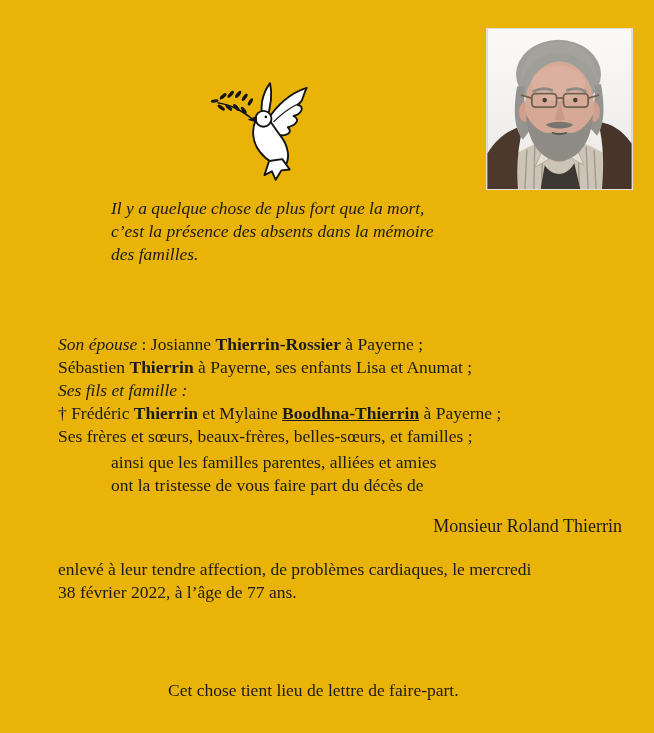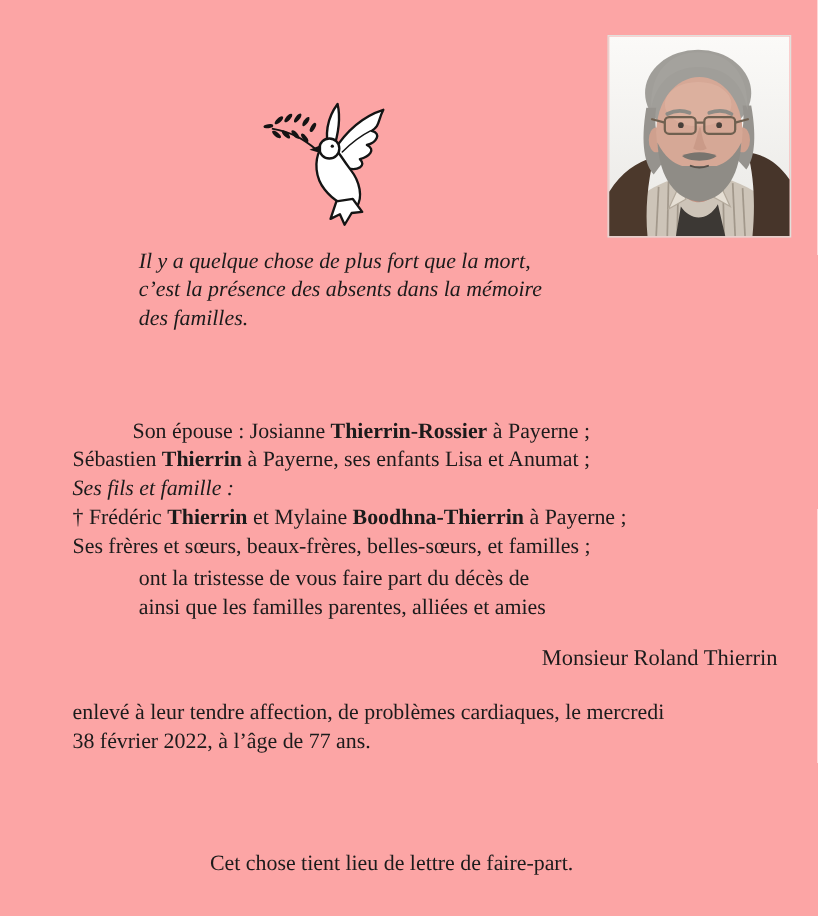--- a/index.html
+++ b/index.html
@@ -1,20 +1,20 @@
 <!DOCTYPE html>
 <html><head>
 <meta charset="utf-8">
 <style>
   html, body { margin: 0; padding: 0; background: #ffffff; }
   .page {
     position: relative;
     width: 654px;
     height: 733px;
-    background: #fca5a5;
+    background: #eab308;
     font-family: "Liberation Serif", "DejaVu Serif", serif;
     color: #1b1b1b;
     overflow: hidden;
   }
   .abs { position: absolute; }
   .line { white-space: nowrap; line-height: 23px; font-size: 17.5px; }
   .quote .line { font-style: italic; }
   .name-line {
     font-weight: normal;
     font-size: 18px;
@@ -140,30 +140,30 @@
     </svg>
   </div>
 
   <div class="abs quote" style="left:111px; top:197px;">
       <div class="line">Il y a quelque chose de plus fort que la mort,</div>
       <div class="line">c’est la présence des absents dans la mémoire</div>
       <div class="line">des familles.</div>
     </div>
 
   <div class="abs" style="left:58px; top:333px;">
-      <div class="line"><span style=" margin-left: 48px;">Son épouse</span><span> : Josianne </span><span style="font-weight: bold;">Thierrin-Rossier</span><span> à Payerne ;</span></div>
+      <div class="line"><span style="font-style: italic;">Son épouse</span><span> : Josianne </span><span style="font-weight: bold;">Thierrin-Rossier</span><span> à Payerne ;</span></div>
       <div class="line"><span>Sébastien </span><span style="font-weight: bold;">Thierrin</span><span> à Payerne, ses enfants Lisa et Anumat ;</span></div>
       <div class="line"><span style="font-style: italic;">Ses fils et famille :</span></div>
-      <div class="line"><span>† Frédéric </span><span style="font-weight: bold;">Thierrin</span><span> et Mylaine </span><span style="font-weight: bold;">Boodhna-Thierrin</span><span> à Payerne ;</span></div>
+      <div class="line"><span>† Frédéric </span><span style="font-weight: bold;">Thierrin</span><span> et Mylaine </span><span style="font-weight: bold; text-decoration: underline;">Boodhna-Thierrin</span><span> à Payerne ;</span></div>
       <div class="line"><span>Ses frères et sœurs, beaux-frères, belles-sœurs, et familles ;</span></div>
     </div>
 
   <div class="abs" style="left:111px; top:451px;">
+      <div class="line">ainsi que les familles parentes, alliées et amies</div>
       <div class="line">ont la tristesse de vous faire part du décès de</div>
-      <div class="line">ainsi que les familles parentes, alliées et amies</div>
     </div>
 
   <div class="abs name-line" style="left:0px; top:516px; width:622px;">Monsieur Roland Thierrin</div>
 
   <div class="abs" style="left:58px; top:558px;">
       <div class="line">enlevé à leur tendre affection, de problèmes cardiaques, le mercredi</div>
       <div class="line">38 février 2022, à l’âge de 77 ans.</div>
     </div>
 
 

